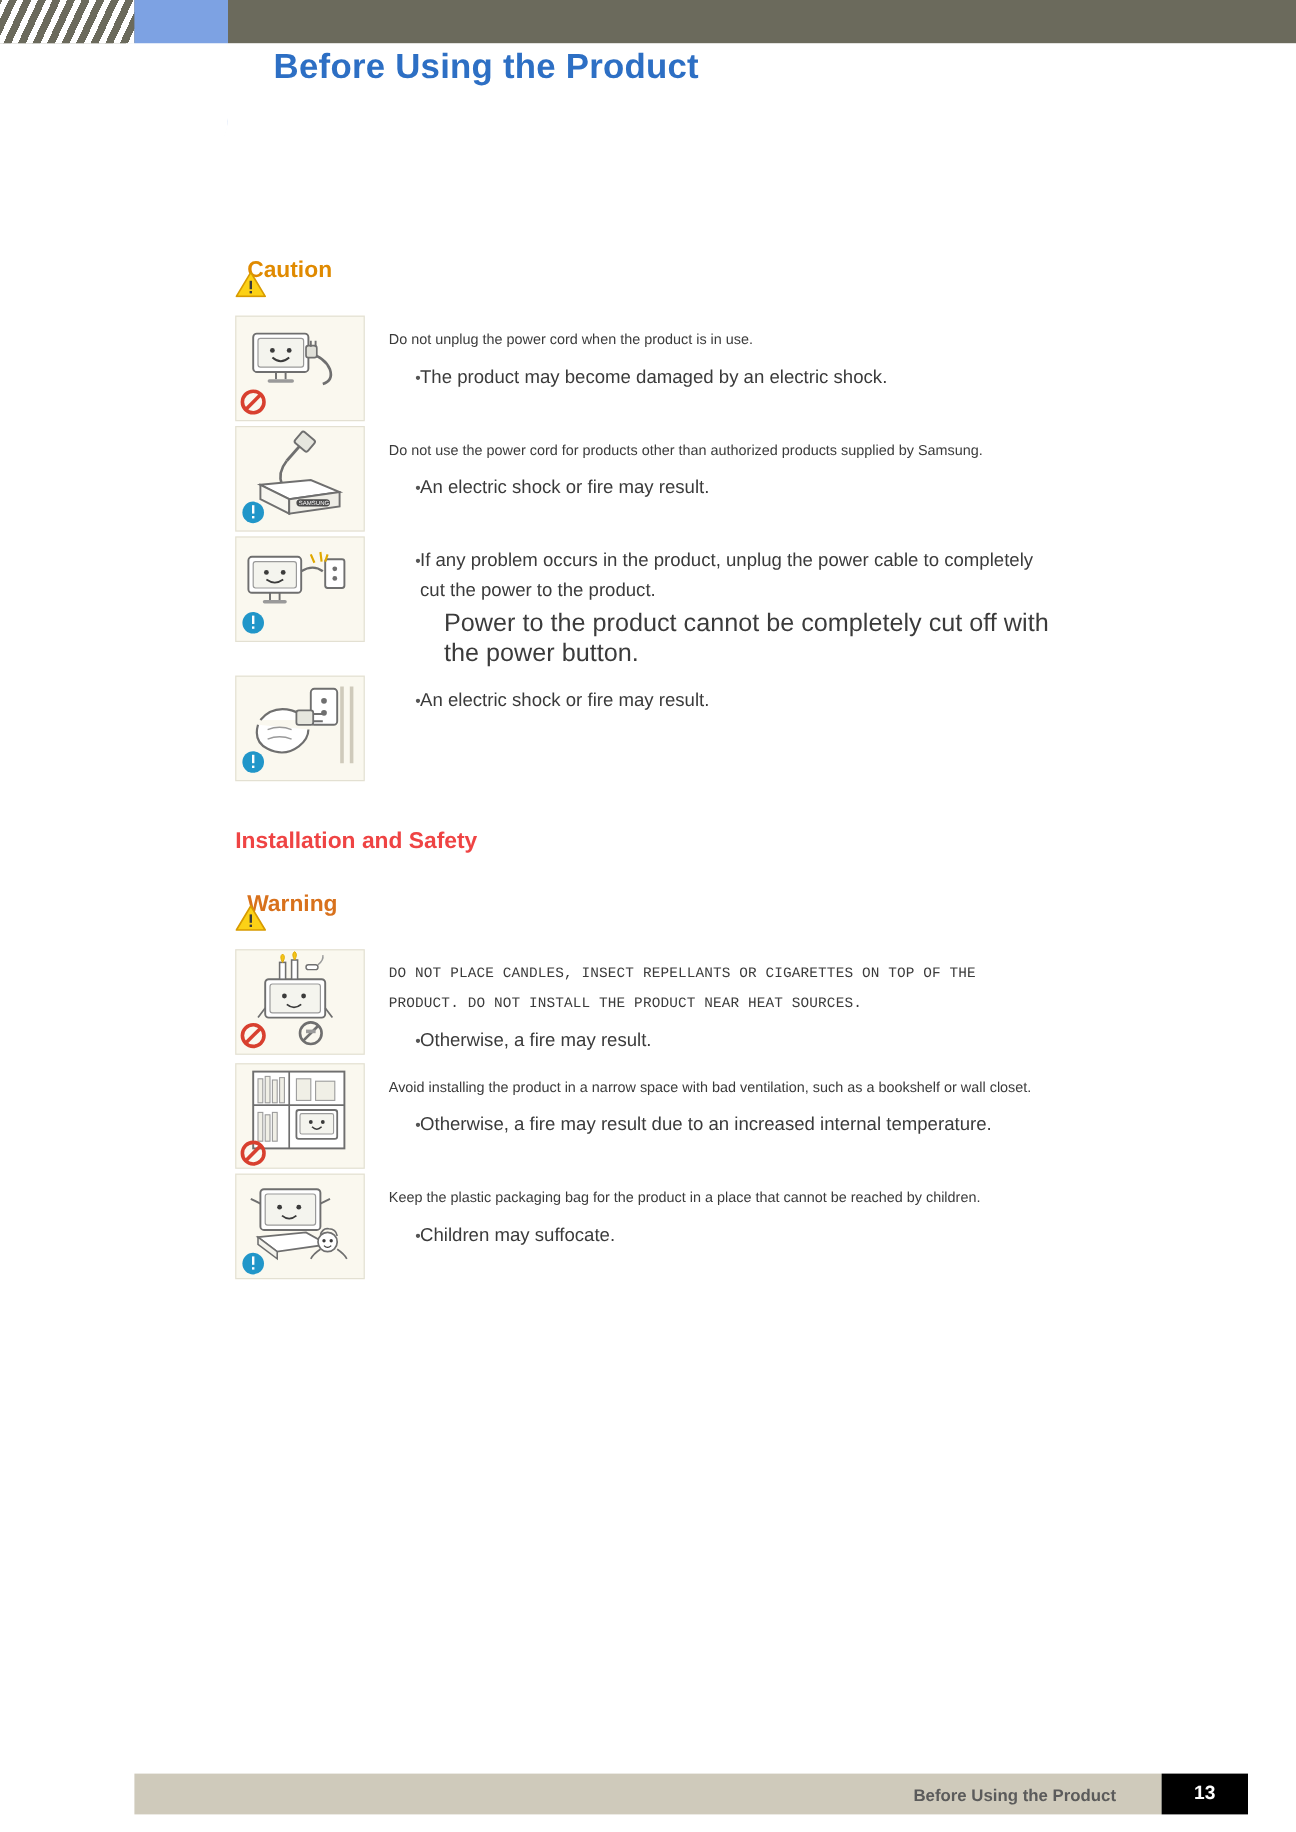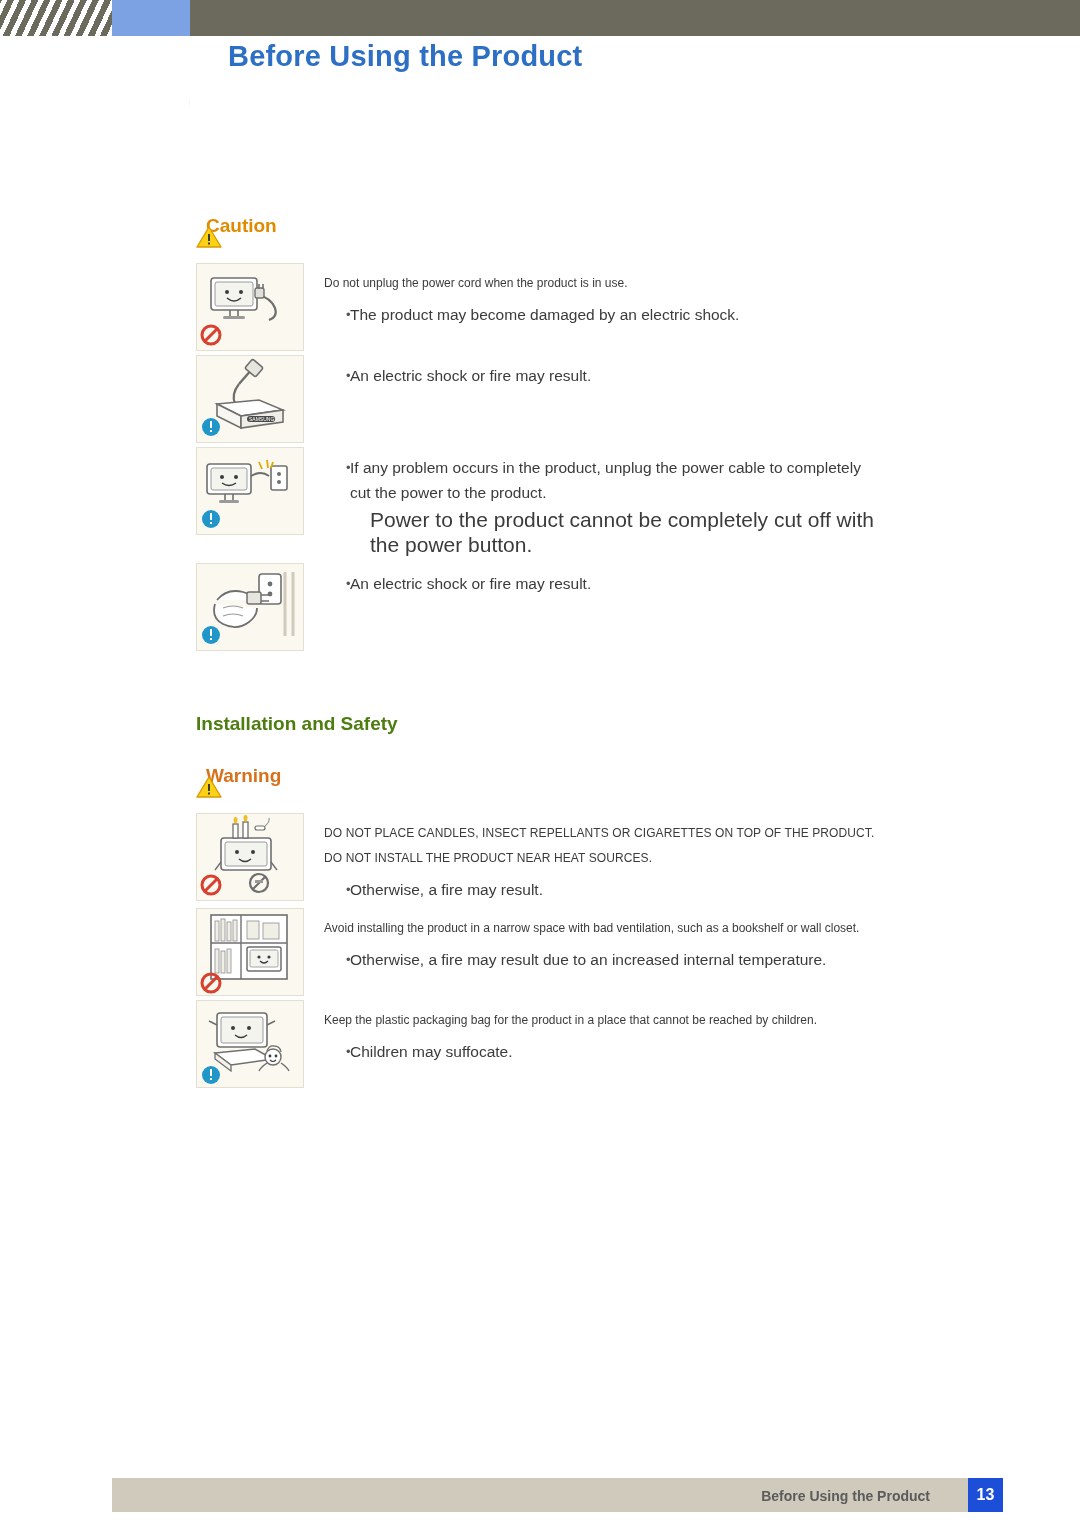--- a/index.html
+++ b/index.html
@@ -116,20 +116,21 @@
     width: 660px;
   }
   .para {
     font-size: 12px;
     line-height: 25px;
     color: #3b3b3b;
     margin: 0 0 6px 0;
   }
   .para.caps {
     letter-spacing: 0.1px;
+    font-family: Liberation Mono, monospace;
   }
   .bullet {
     display: flex;
     font-size: 15.5px;
     line-height: 25px;
     color: #3b3b3b;
     margin: 0 0 2px 0;
   }
   .bullet .dot {
     width: 26px;
@@ -143,25 +144,25 @@
   }
   .bullet .btxt { flex: 1; }
   .sub-note {
     font-size: 21px;
     line-height: 25px;
     margin: 0 0 2px 46px;
   }
 
   .section-title {
     margin-left: 196px;
-    margin-top: 62px;
+    margin-top: 40px;
     margin-bottom: 30px;
     font-size: 19px;
     font-weight: bold;
-    color: #4d7c0f;
+    color: #ef4444;
   }
   .footer-band {
     position: absolute;
     left: 112px;
     top: 1478px;
     width: 856px;
     height: 34px;
     background: #cfcabb;
   }
   .footer-text {
@@ -169,23 +170,23 @@
     right: 150px;
     top: 1488px;
     font-size: 14px;
     font-weight: bold;
     color: #5b5b5b;
   }
   .footer-page {
     position: absolute;
     left: 968px;
     top: 1478px;
-    width: 35px;
+    width: 72px;
     height: 34px;
-    background: #1d4ed8;
+    background: #000000;
     color: #ffffff;
     font-size: 16px;
     font-weight: bold;
     display: flex;
     align-items: center;
     justify-content: center;
   }
 </style>
 </head>
 <body>
@@ -245,20 +246,21 @@
         <polygon points="20,48 44,60 44,72 20,60" fill="#f7f6f0" stroke="#6f6f6f" stroke-width="1.6"></polygon>
         <polygon points="44,60 86,54 86,66 44,72" fill="#eeede6" stroke="#6f6f6f" stroke-width="1.6"></polygon>
         <rect x="50" y="60" width="28" height="6" rx="3" fill="#4a4a4a"></rect>
         <text x="52" y="65.2" font-family="Liberation Sans, sans-serif" font-size="5" fill="#ffffff">SAMSUNG</text>
         <circle cx="14" cy="71" r="9" fill="#2196c9"></circle>
         <rect x="13" y="65" width="2" height="7" fill="#ffffff"></rect>
         <rect x="13" y="74" width="2" height="2" fill="#ffffff"></rect>
       </svg>
     </div>
     <div class="texts">
+      <p class="para">Do not use the power cord for products other than authorized products supplied by Samsung.</p>
       <div class="bullet">
         <span class="dot">•</span>
         <span class="btxt">An electric shock or fire may result.</span>
       </div>
     </div>
   </div>
 
   <div class="row">
     <div class="figure">
       <svg width="106" height="86" viewBox="0 0 106 86">

